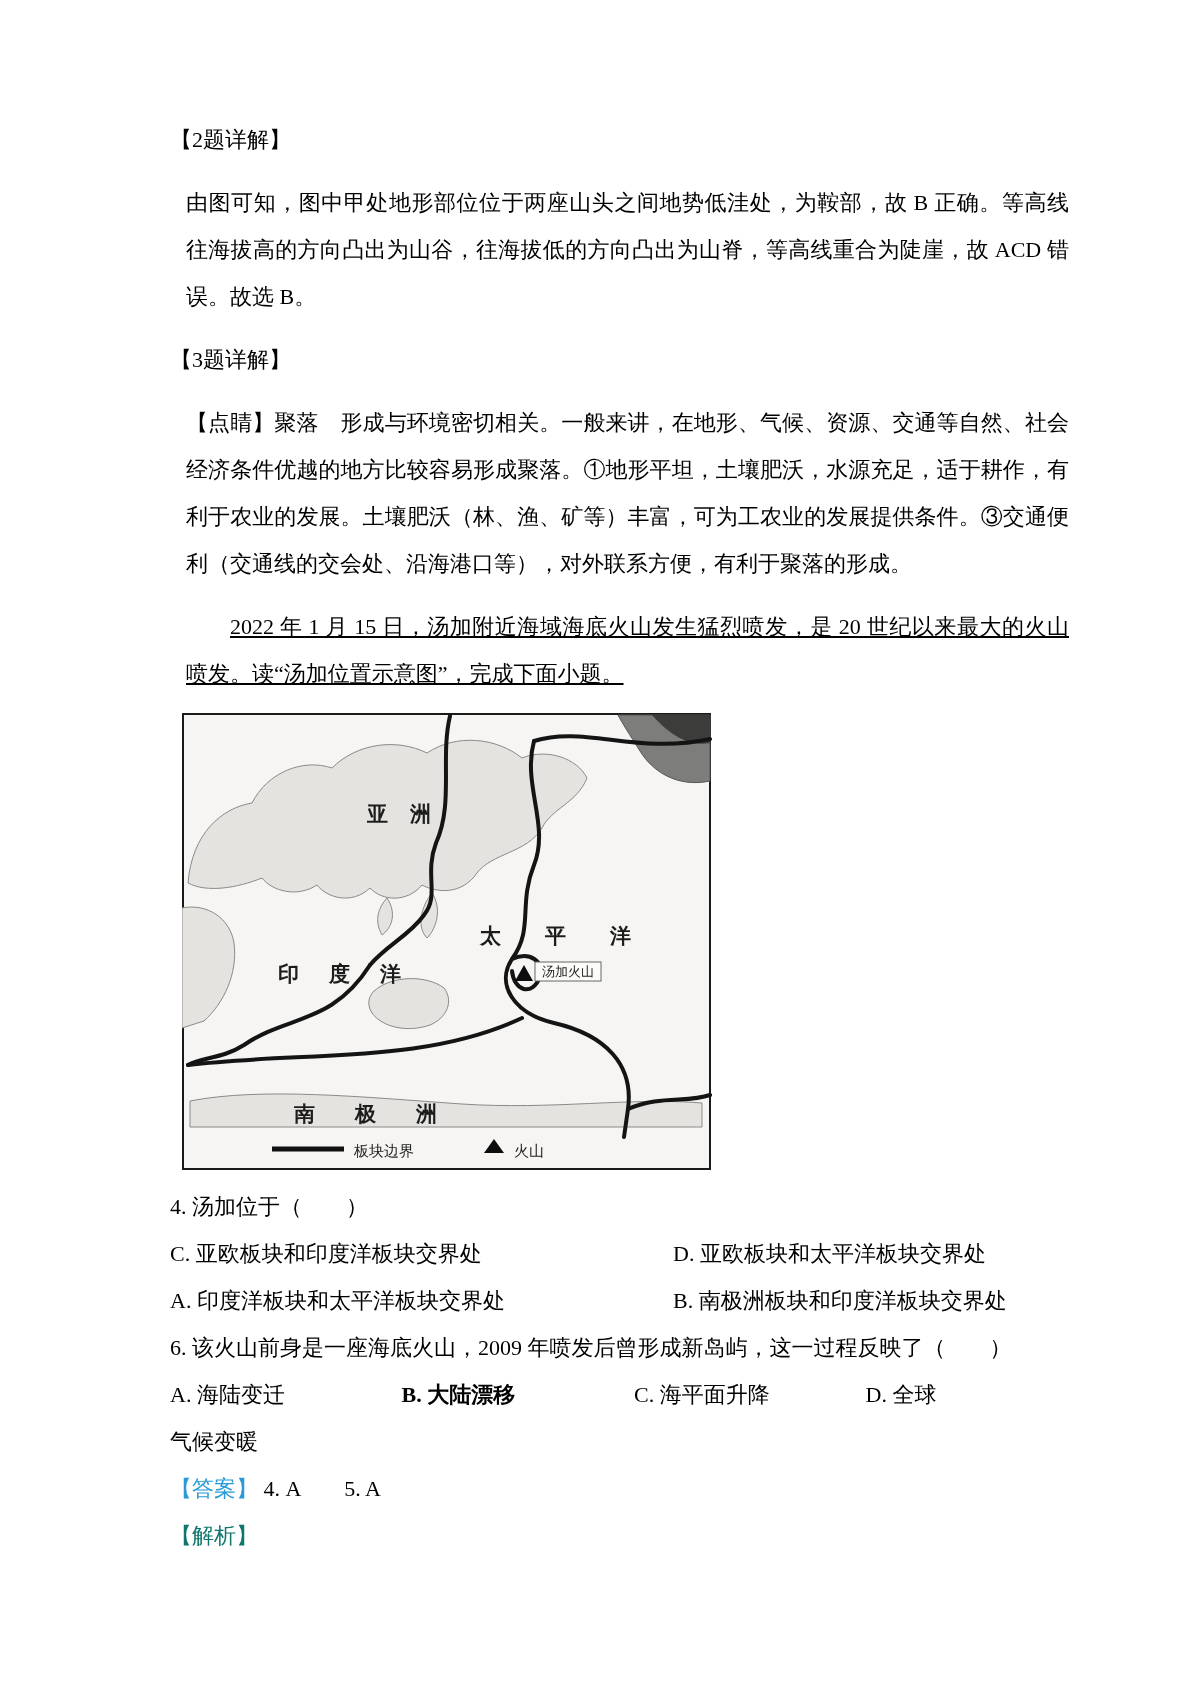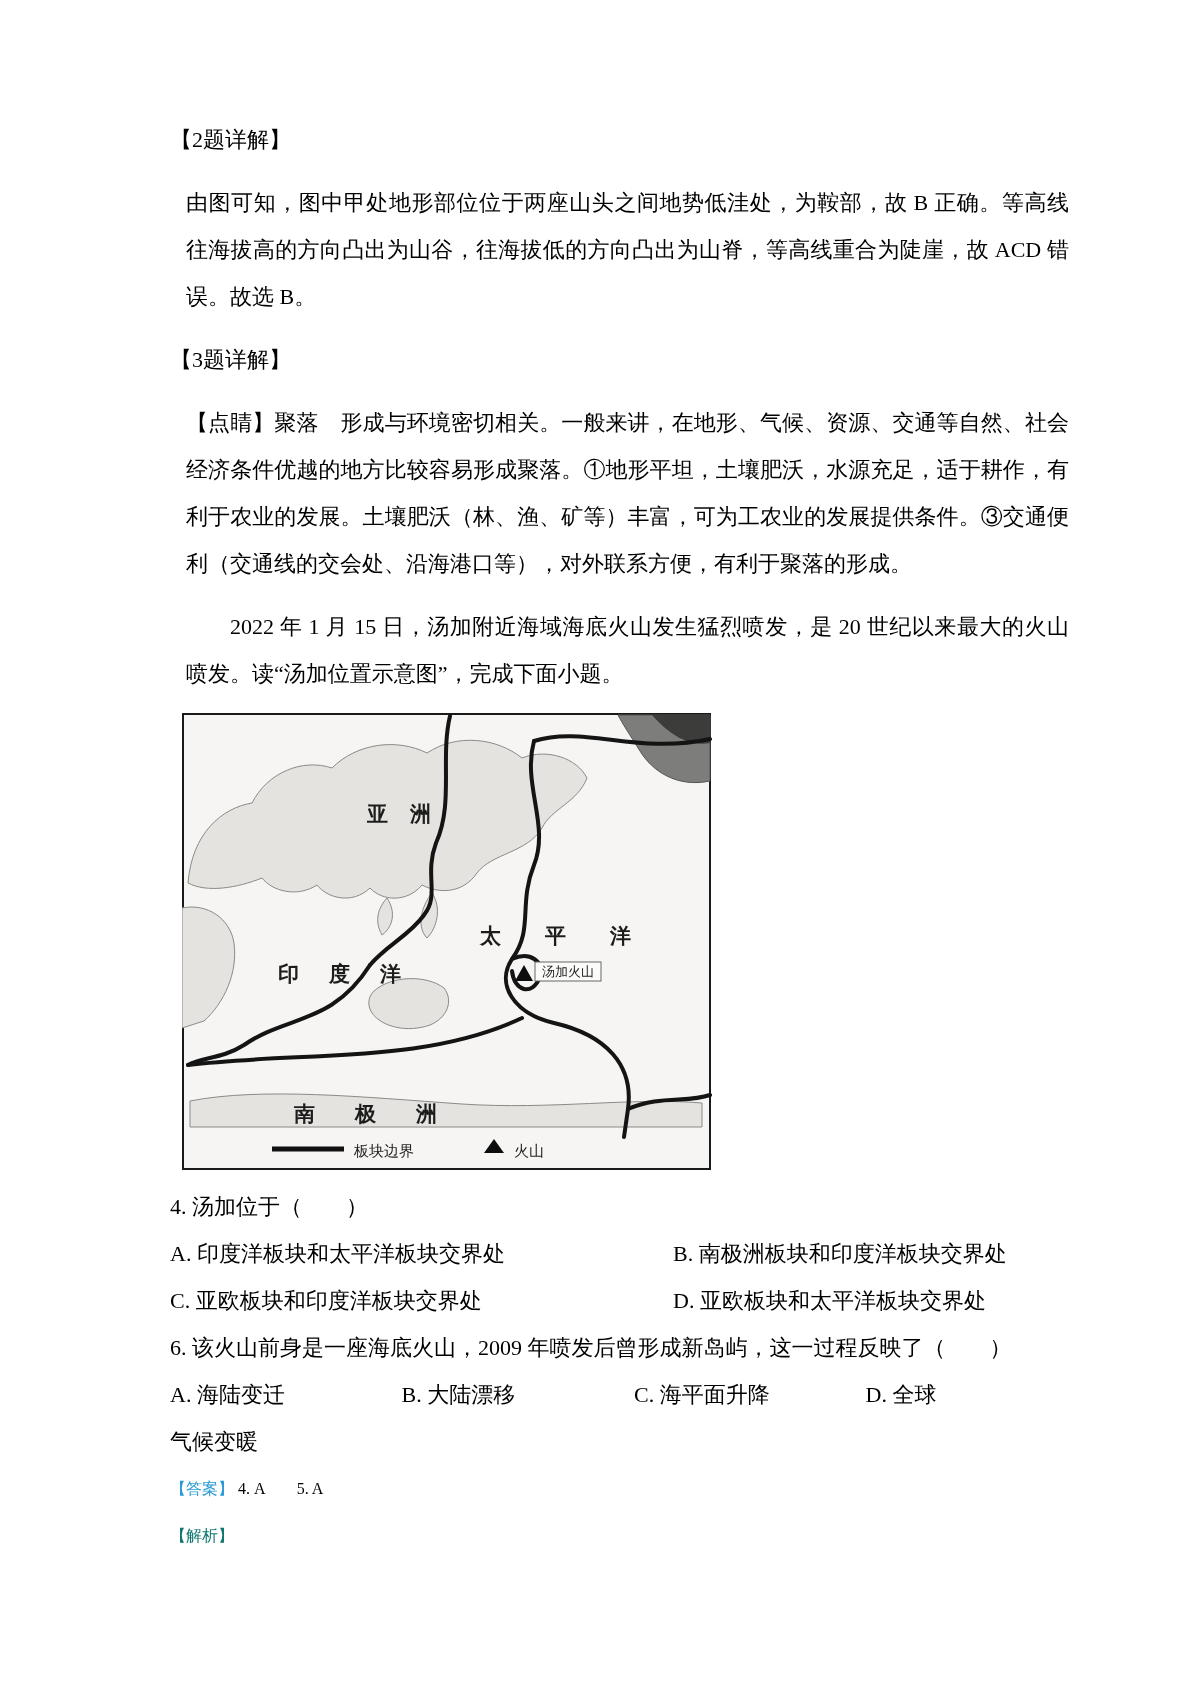--- a/index.html
+++ b/index.html
@@ -3,29 +3,29 @@
 <meta charset="utf-8">
 <style>
   html,body { margin:0; padding:0; }
   body {
     width:1200px; height:1698px; background:#ffffff; overflow:hidden;
     font-family:"Liberation Serif","DejaVu Serif",serif; color:#000;
   }
   .content { box-sizing:border-box; padding:116px 115px 0 170px; }
   p.doc { font-size:22px; line-height:47px; margin:16px; text-align:justify; }
   p.heading { font-size:22px; line-height:47px; margin:0; }
-  .indent { text-indent:2em; }
+  .indent { text-indent:2em;text-decoration:underline; }
   .figure-wrap { margin:14px 0 8px 12px; width:530px; }
   .q-stem { font-size:22px; line-height:47px; margin:0; }
   .q-row { display:flex; font-size:22px; line-height:47px; }
   .q-row .left { width:503px; flex:none; }
   .q5-options { font-size:22px; line-height:47px; width:780px; margin:0; }
   .q5-options .opt { display:inline-block; vertical-align:top; }
-  .opt-a { width:226px; } .opt-b { width:227px; } .opt-c { width:226px; }
-  .answer-line { font-size:16px; line-height:47px; margin:0; }
+  .opt-a { width:226px; } .opt-b { width:227px;font-weight:bold; } .opt-c { width:226px; }
+  .answer-line { font-size:22px; line-height:47px; margin:0; }
   .blue { color:#2a9ad6; }
   svg text { font-family:"Liberation Sans","DejaVu Sans",sans-serif; fill:#1c1c1c; }
 </style>
 </head>
 <body>
 
 <div class="content">
 
   <p class="heading">【2题详解】</p>
   <p class="doc">由图可知，图中甲处地形部位位于两座山头之间地势低洼处，为鞍部，故 B 正确。等高线往海拔高的方向凸出为山谷，往海拔低的方向凸出为山脊，等高线重合为陡崖，故 ACD 错误。故选 B。</p>
@@ -72,26 +72,26 @@
       <line x1="90" y1="436" x2="162" y2="436" stroke="#111" stroke-width="5"></line>
       <text x="172" y="443" font-size="15">板块边界</text>
       <polygon points="312,426 302,440 322,440" fill="#0d0d0d"></polygon>
       <text x="332" y="443" font-size="15">火山</text>
     </svg>
   </div>
 
   <p class="q-stem">4. 汤加位于（　　）</p>
 
   <div class="q-row">
+    <span class="left">C. 亚欧板块和印度洋板块交界处</span>
+    <span>D. 亚欧板块和太平洋板块交界处</span>
+  </div>
+  <div class="q-row">
     <span class="left">A. 印度洋板块和太平洋板块交界处</span>
     <span>B. 南极洲板块和印度洋板块交界处</span>
-  </div>
-  <div class="q-row">
-    <span class="left">C. 亚欧板块和印度洋板块交界处</span>
-    <span>D. 亚欧板块和太平洋板块交界处</span>
   </div>
 
   <p class="q-stem">6. 该火山前身是一座海底火山，2009 年喷发后曾形成新岛屿，这一过程反映了（　　）</p>
 
   <p class="q5-options">
     <span class="opt opt-a">A. 海陆变迁</span>
     <span class="opt opt-b">B. 大陆漂移</span>
     <span class="opt opt-c">C. 海平面升降</span>
     <span>D. 全球气候变暖</span>
   </p>

